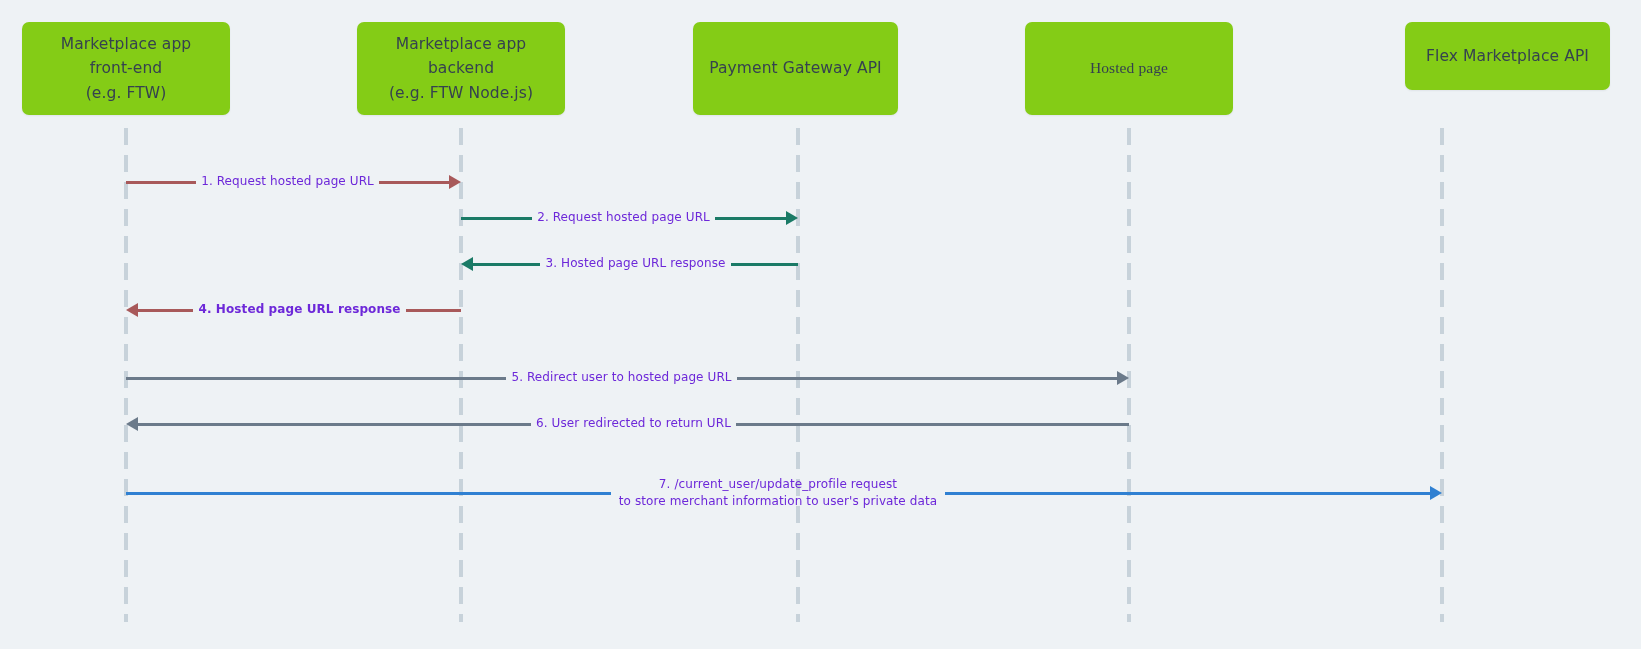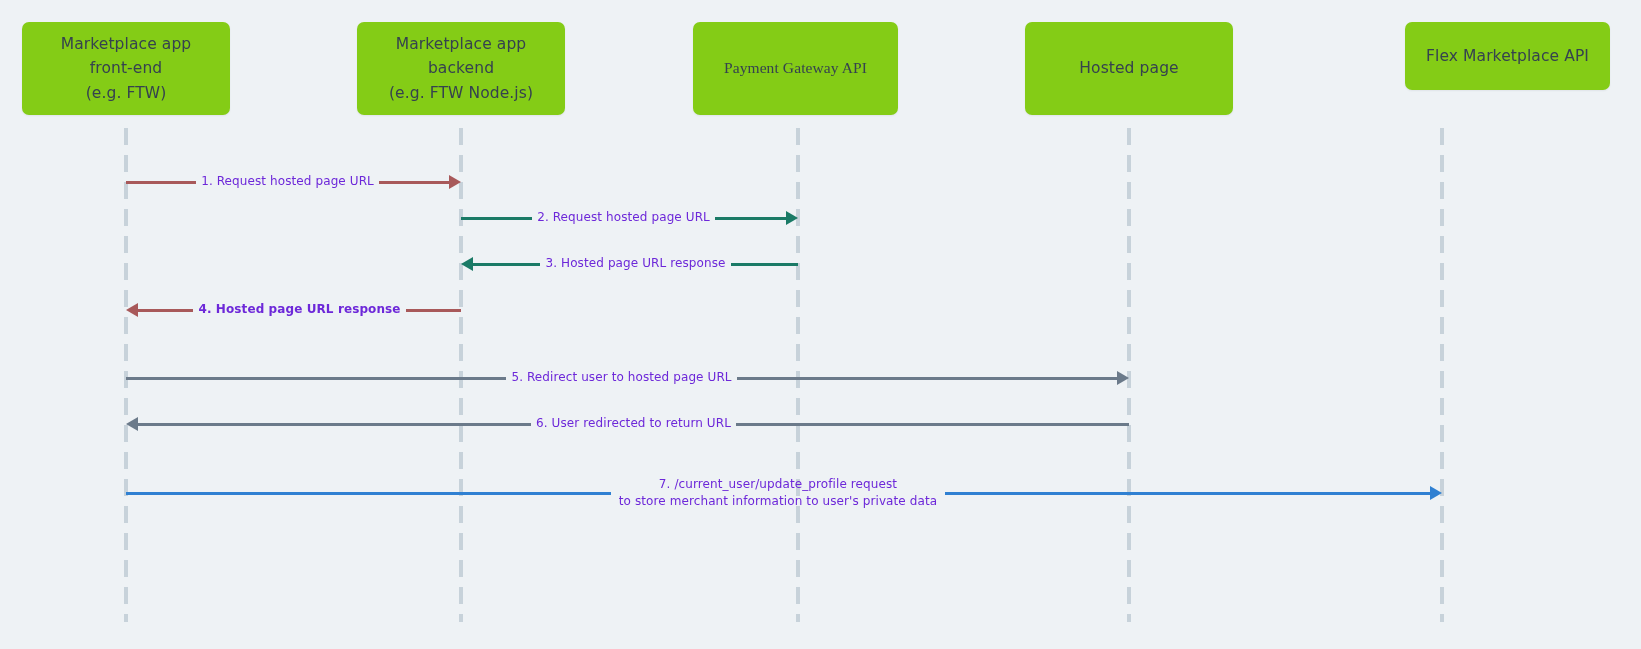--- a/index.html
+++ b/index.html
@@ -68,25 +68,25 @@
   <div class="participant" style="left:22px;top:22px;width:208px;height:93px;">
     <span style="white-space:pre-line;">Marketplace app
 front-end
 (e.g. FTW)</span>
   </div>
   <div class="participant" style="left:357px;top:22px;width:208px;height:93px;">
     <span style="white-space:pre-line;">Marketplace app
 backend
 (e.g. FTW Node.js)</span>
   </div>
-  <div class="participant" style="left:693px;top:22px;width:205px;height:93px;font-family:Liberation Serif, serif;">
+  <div class="participant" style="left:693px;top:22px;width:205px;height:93px;">
     <span style="white-space:pre-line;">Payment Gateway API</span>
   </div>
   <div class="participant" style="left:1025px;top:22px;width:208px;height:93px;">
-    <span style="white-space:pre-line;">Hosted page</span>
+    <span style="white-space:pre-line;font-family:Liberation Serif, serif;">Hosted page</span>
   </div>
   <div class="participant" style="left:1405px;top:22px;width:205px;height:68px;">
     <span style="white-space:pre-line;">Flex Marketplace API</span>
   </div>
 
   <div class="lifeline" style="left:124px;top:128px;height:494px;"></div>
   <div class="lifeline" style="left:459px;top:128px;height:494px;"></div>
   <div class="lifeline" style="left:796px;top:128px;height:494px;"></div>
   <div class="lifeline" style="left:1127px;top:128px;height:494px;"></div>
   <div class="lifeline" style="left:1440px;top:128px;height:494px;"></div>

